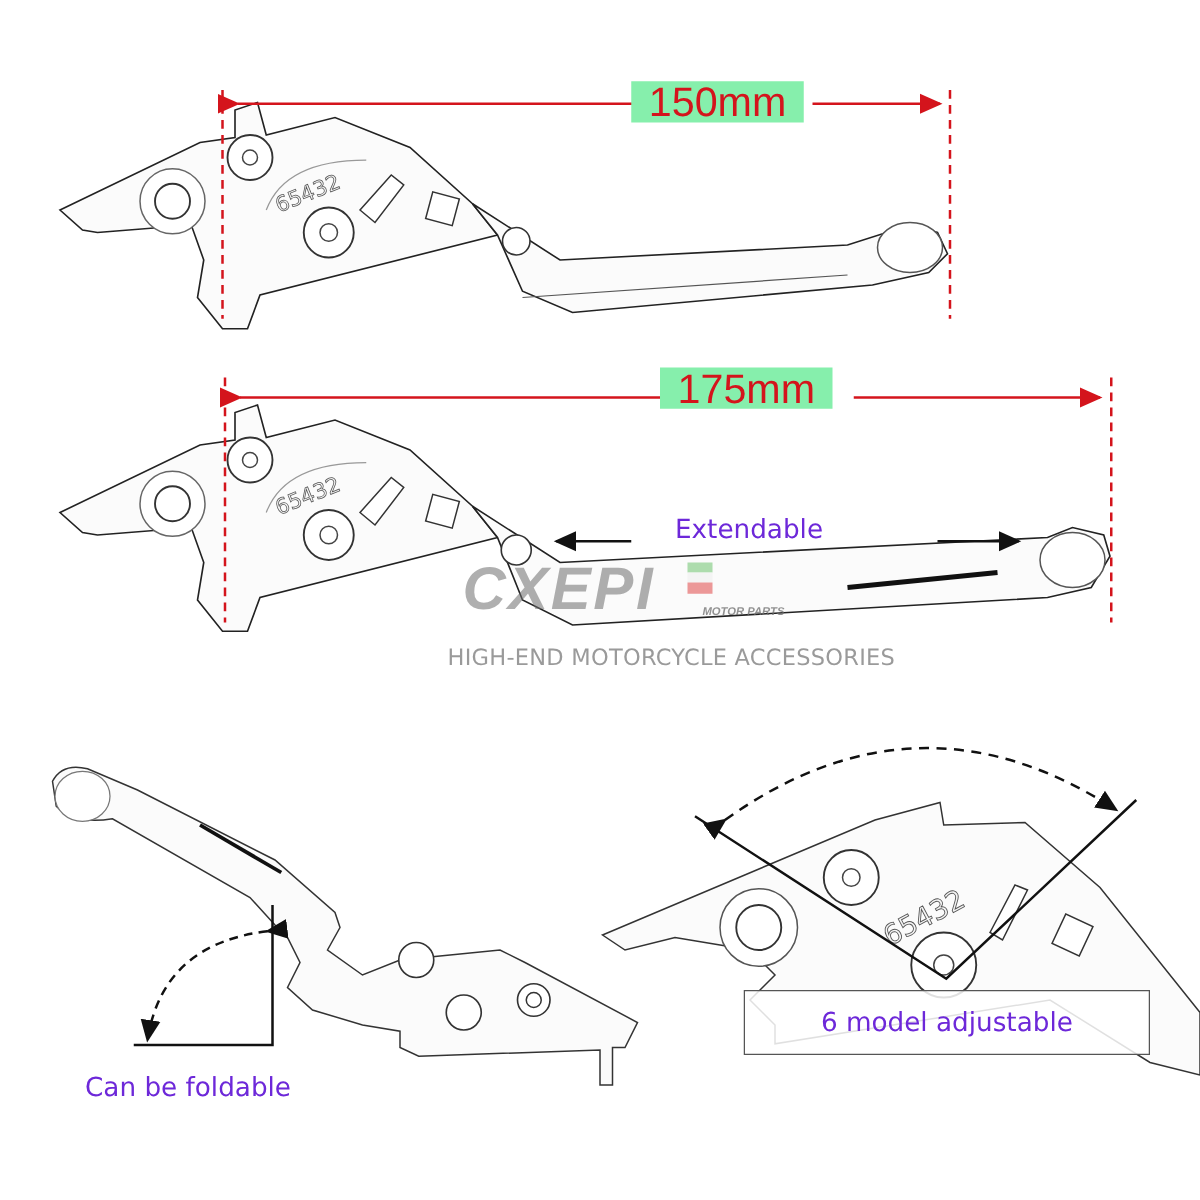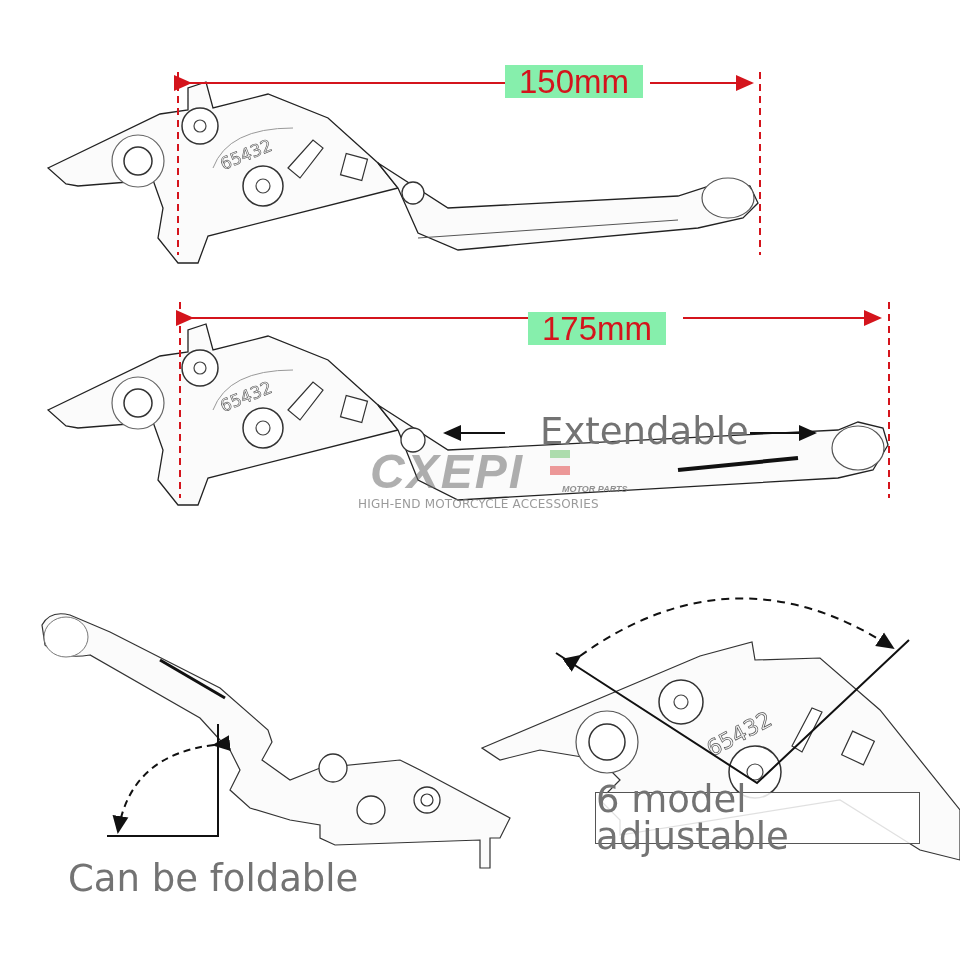--- a/index.html
+++ b/index.html
@@ -1,22 +1,22 @@
 <!DOCTYPE html>
 <html><head>
 <meta charset="utf-8">
 <style>
   html,body{margin:0;padding:0;background:#ffffff;}
   body{width:960px;height:960px;position:relative;overflow:hidden;font-family:"DejaVu Sans","Liberation Sans",sans-serif;}
   .layer{position:absolute;left:0;top:0;width:960px;height:960px;}
   .dim-label{position:absolute;color:#d4141c;font-family:"Liberation Sans",sans-serif;font-size:33px;line-height:1;background:#86efac;padding:0 14px;}
-  .callout{position:absolute;color:#737373;font-family:"DejaVu Sans",sans-serif;font-size:37px;line-height:1;}
+  .callout{position:absolute;color:#6d28d9;font-family:"DejaVu Sans",sans-serif;font-size:21px;line-height:1;}
   .boxed{position:absolute;border:1.5px solid #555;background:rgba(255,255,255,0.85);display:flex;align-items:center;justify-content:center;}
   .wm-logo{position:absolute;left:370px;top:448px;font-family:"Liberation Sans",sans-serif;font-weight:bold;font-style:italic;font-size:48px;letter-spacing:2px;color:rgba(110,110,110,0.55);line-height:1;}
-  .wm-sub{position:absolute;left:358px;top:497px;font-family:"DejaVu Sans",sans-serif;font-size:12px;color:rgba(120,120,120,0.75);letter-spacing:0.2px;}
+  .wm-sub{position:absolute;left:358px;top:516px;font-family:"DejaVu Sans",sans-serif;font-size:18px;color:rgba(120,120,120,0.75);letter-spacing:0.2px;}
   .wm-mp{position:absolute;left:543px;top:484px;font-family:"Liberation Sans",sans-serif;font-style:italic;font-weight:bold;font-size:9px;color:rgba(110,110,110,0.75);margin-left:19px;}
 </style>
 </head>
 <body>
 
 <svg class="layer" viewBox="0 0 960 960" xmlns="http://www.w3.org/2000/svg">
   <defs>
     <marker id="redArrow" markerWidth="10" markerHeight="10" refX="8" refY="5" orient="auto">
       <path d="M0,1 L9,5 L0,9 z" fill="#d4141c"></path>
     </marker>
@@ -111,21 +111,21 @@
   </g>
 
   <g>
     <rect x="550" y="450" width="20" height="8" fill="#9ad49a" opacity="0.8"></rect>
     <rect x="550" y="458" width="20" height="8" fill="#f3f3f3" opacity="0.8"></rect>
     <rect x="550" y="466" width="20" height="9" fill="#e88080" opacity="0.8"></rect>
   </g>
 </svg>
 
 <div class="dim-label" style="left:505px;top:65px;">150mm</div>
-<div class="dim-label" style="left:528px;top:312px;">175mm</div>
+<div class="dim-label" style="left:528px;top:294px;">175mm</div>
 
 <div class="callout" style="left:540px;top:413px;">Extendable</div>
 
 <div class="callout" style="left:68px;top:860px;">Can be foldable</div>
 
 <div class="boxed" style="left:595px;top:792px;width:323px;height:50px;">
   <span class="callout" style="position:static;">6 model adjustable</span>
 </div>
 
 <div class="wm-logo">CXEPI</div>

